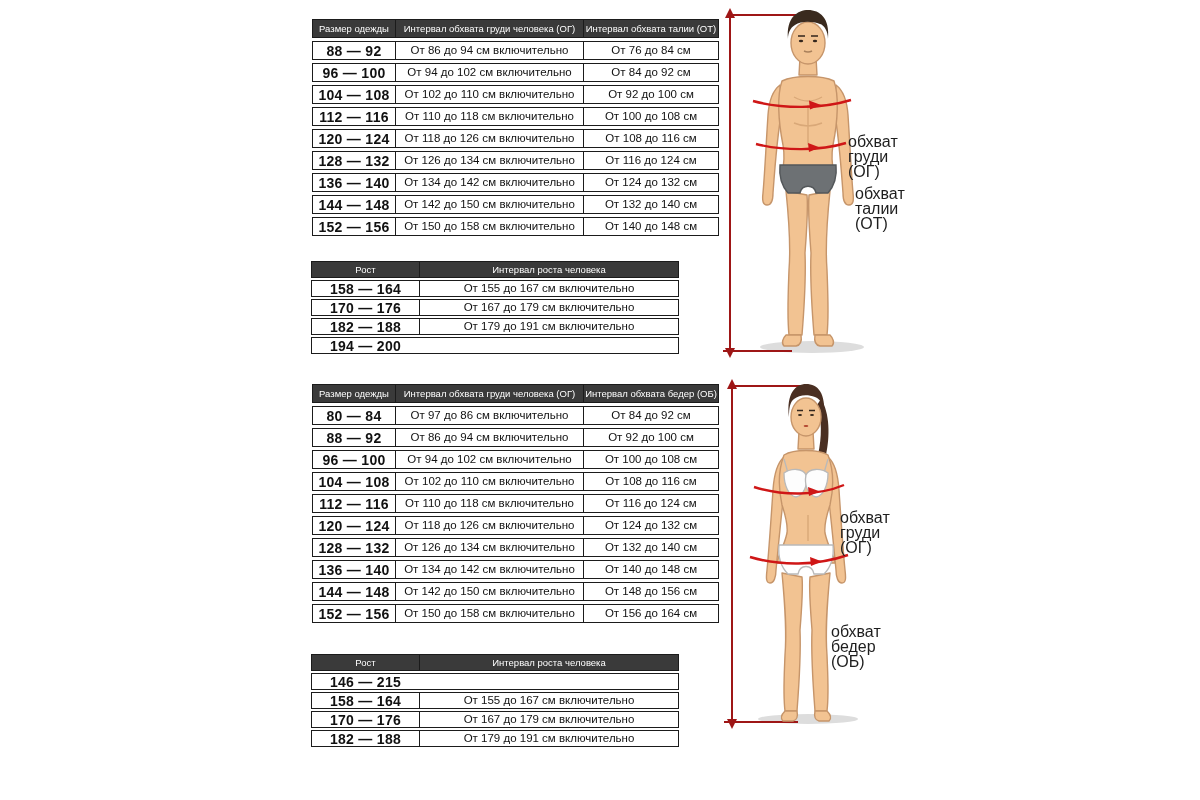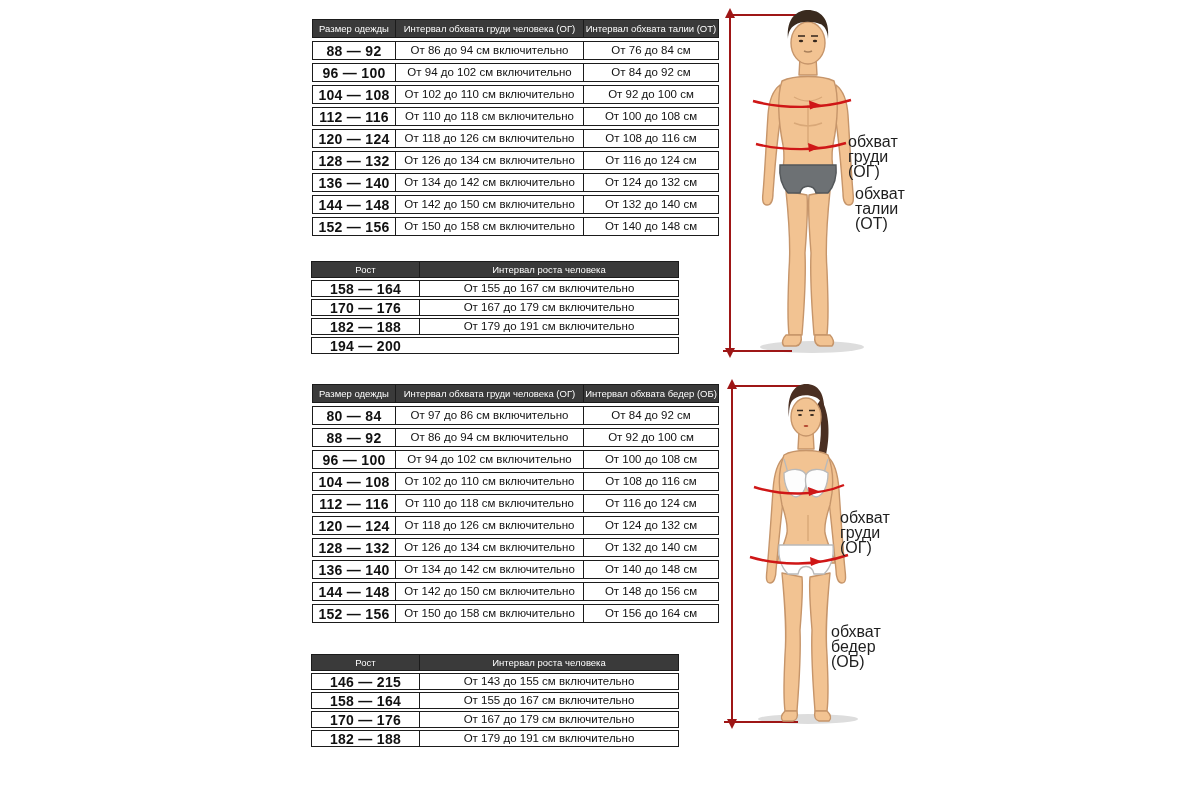--- a/index.html
+++ b/index.html
@@ -190,21 +190,20 @@
       </div>
     </div>
 
   <div class="tbl ht-tbl" id="women-height">
       <div class="trow thead">
         <div class="tcell c0">Рост</div>
         <div class="tcell c1">Интервал роста человека</div>
       </div>
       <div class="trow tbody">
         <div class="tcell c0">146 — 215</div>
-        <div class="tcell c1">От 143 до 155 см включительно</div>
       </div>
       <div class="trow tbody">
         <div class="tcell c0">158 — 164</div>
         <div class="tcell c1">От 155 до 167 см включительно</div>
       </div>
       <div class="trow tbody">
         <div class="tcell c0">170 — 176</div>
         <div class="tcell c1">От 167 до 179 см включительно</div>
       </div>
       <div class="trow tbody">

